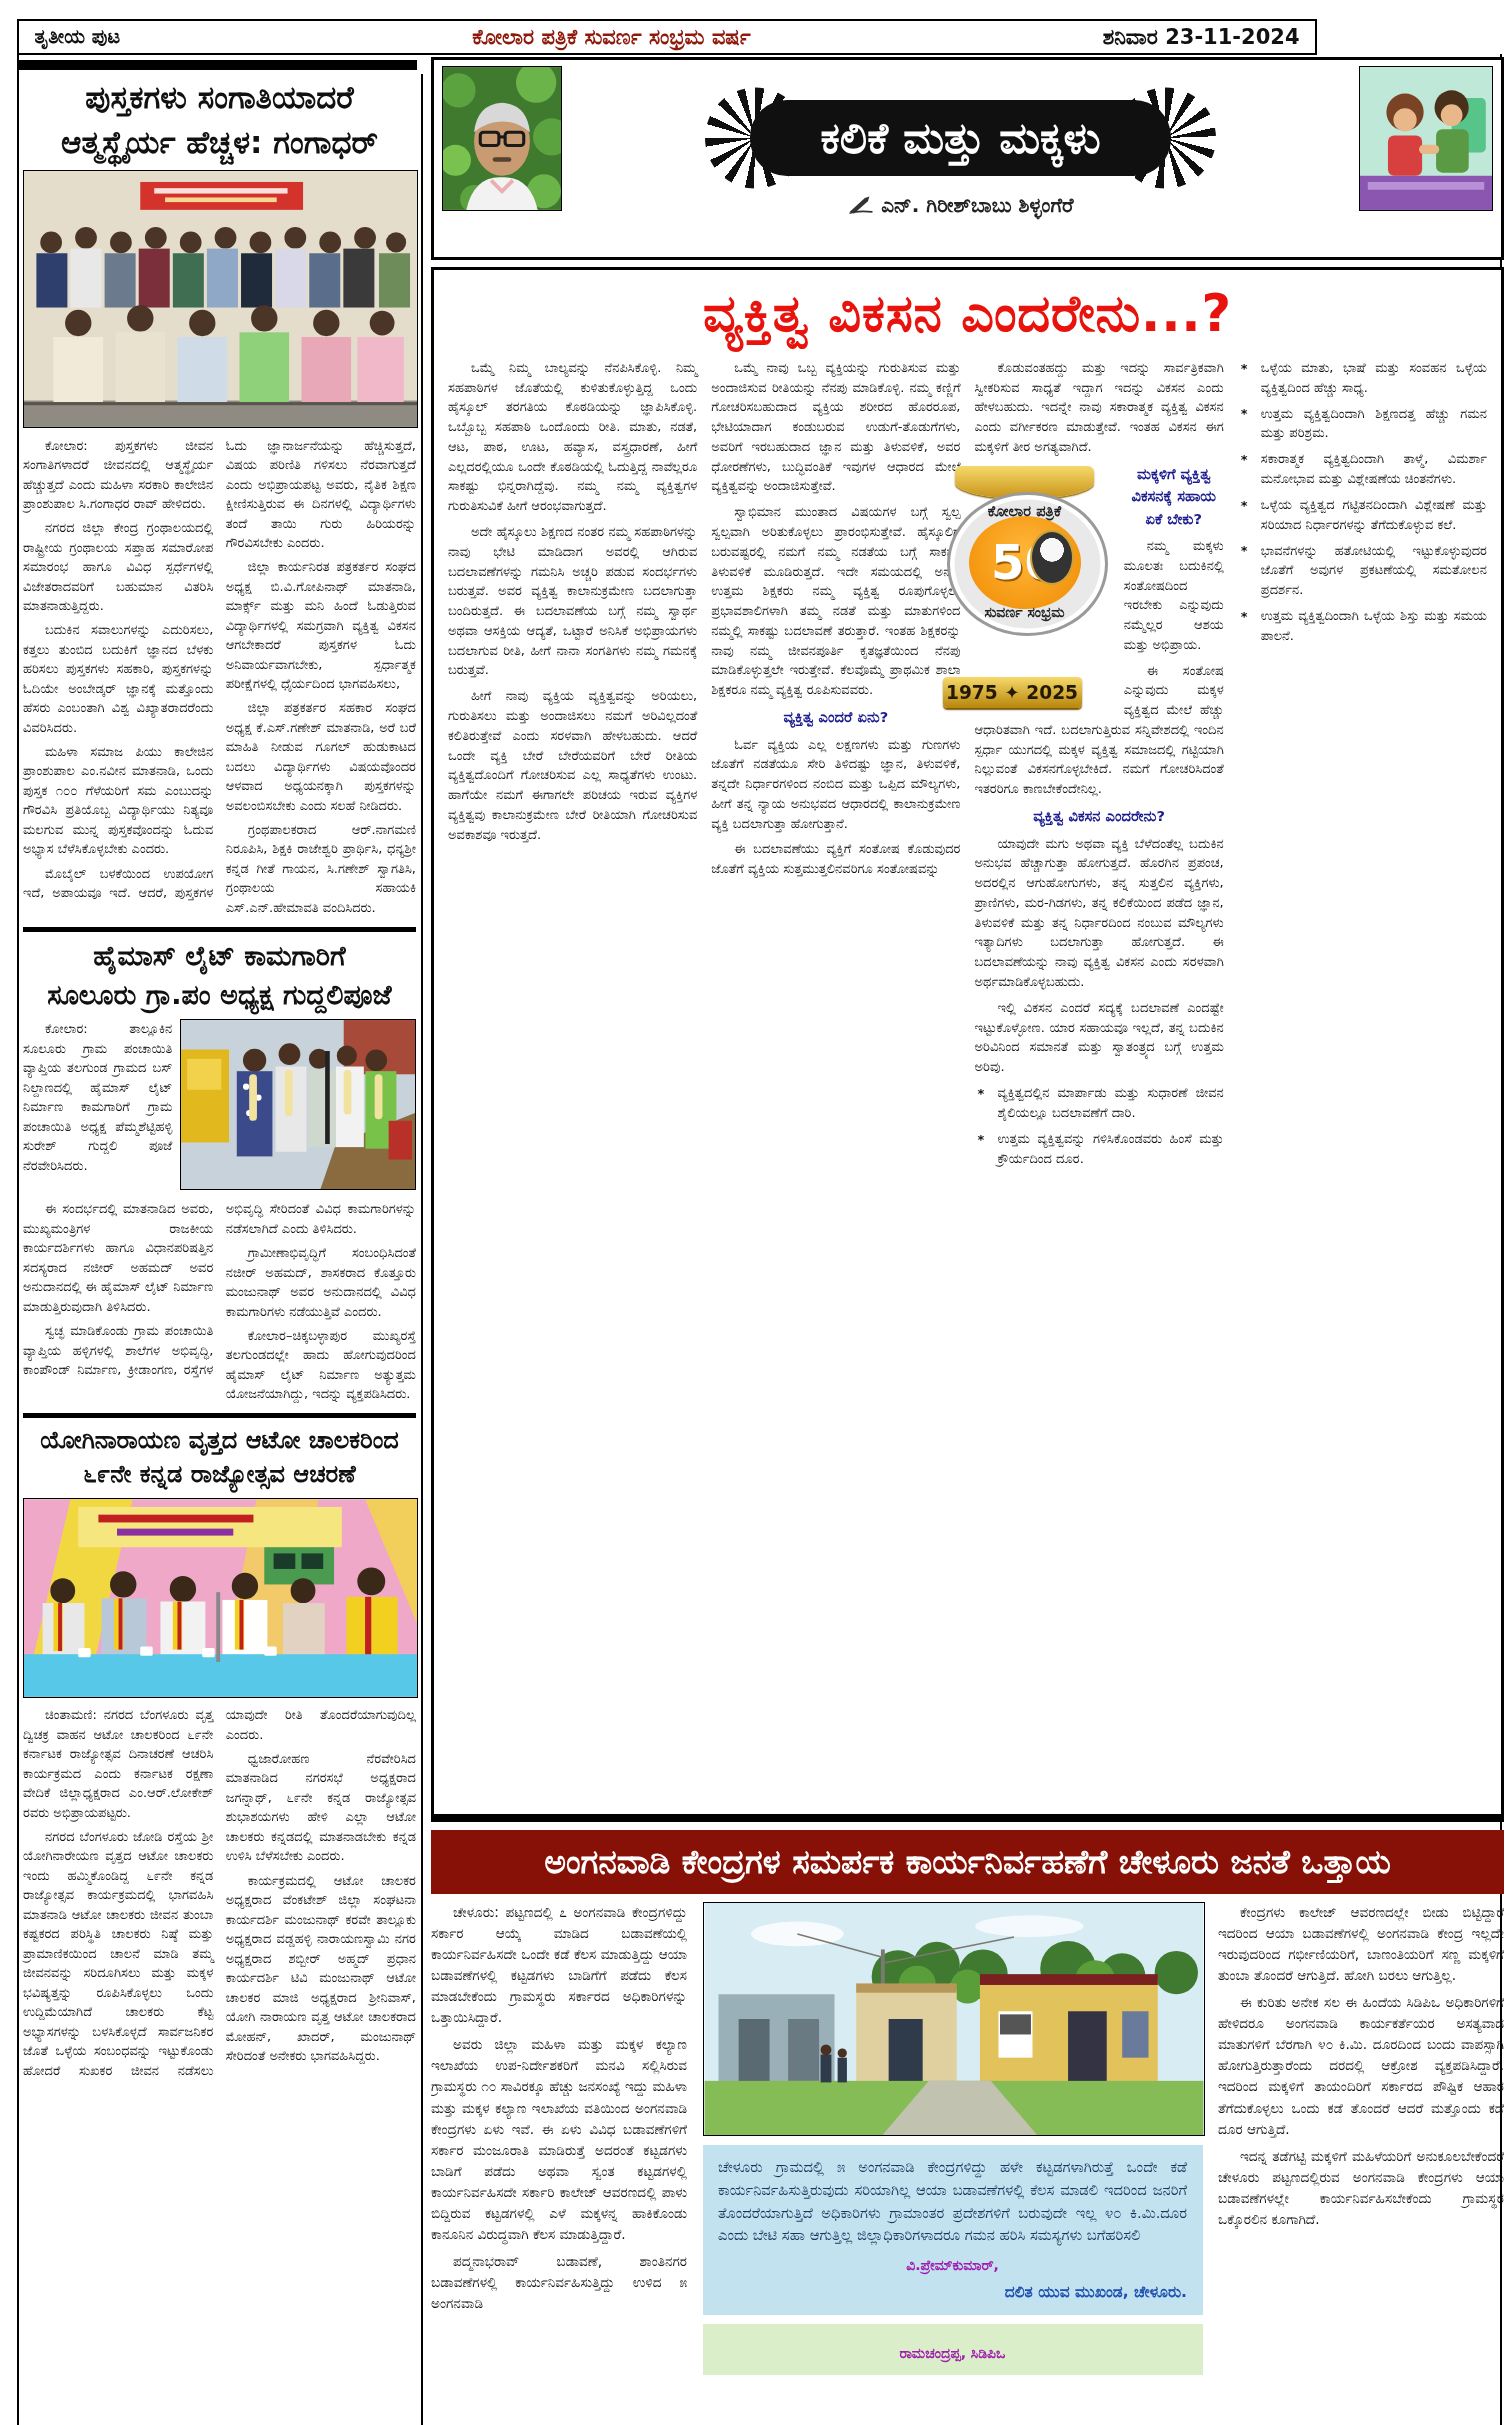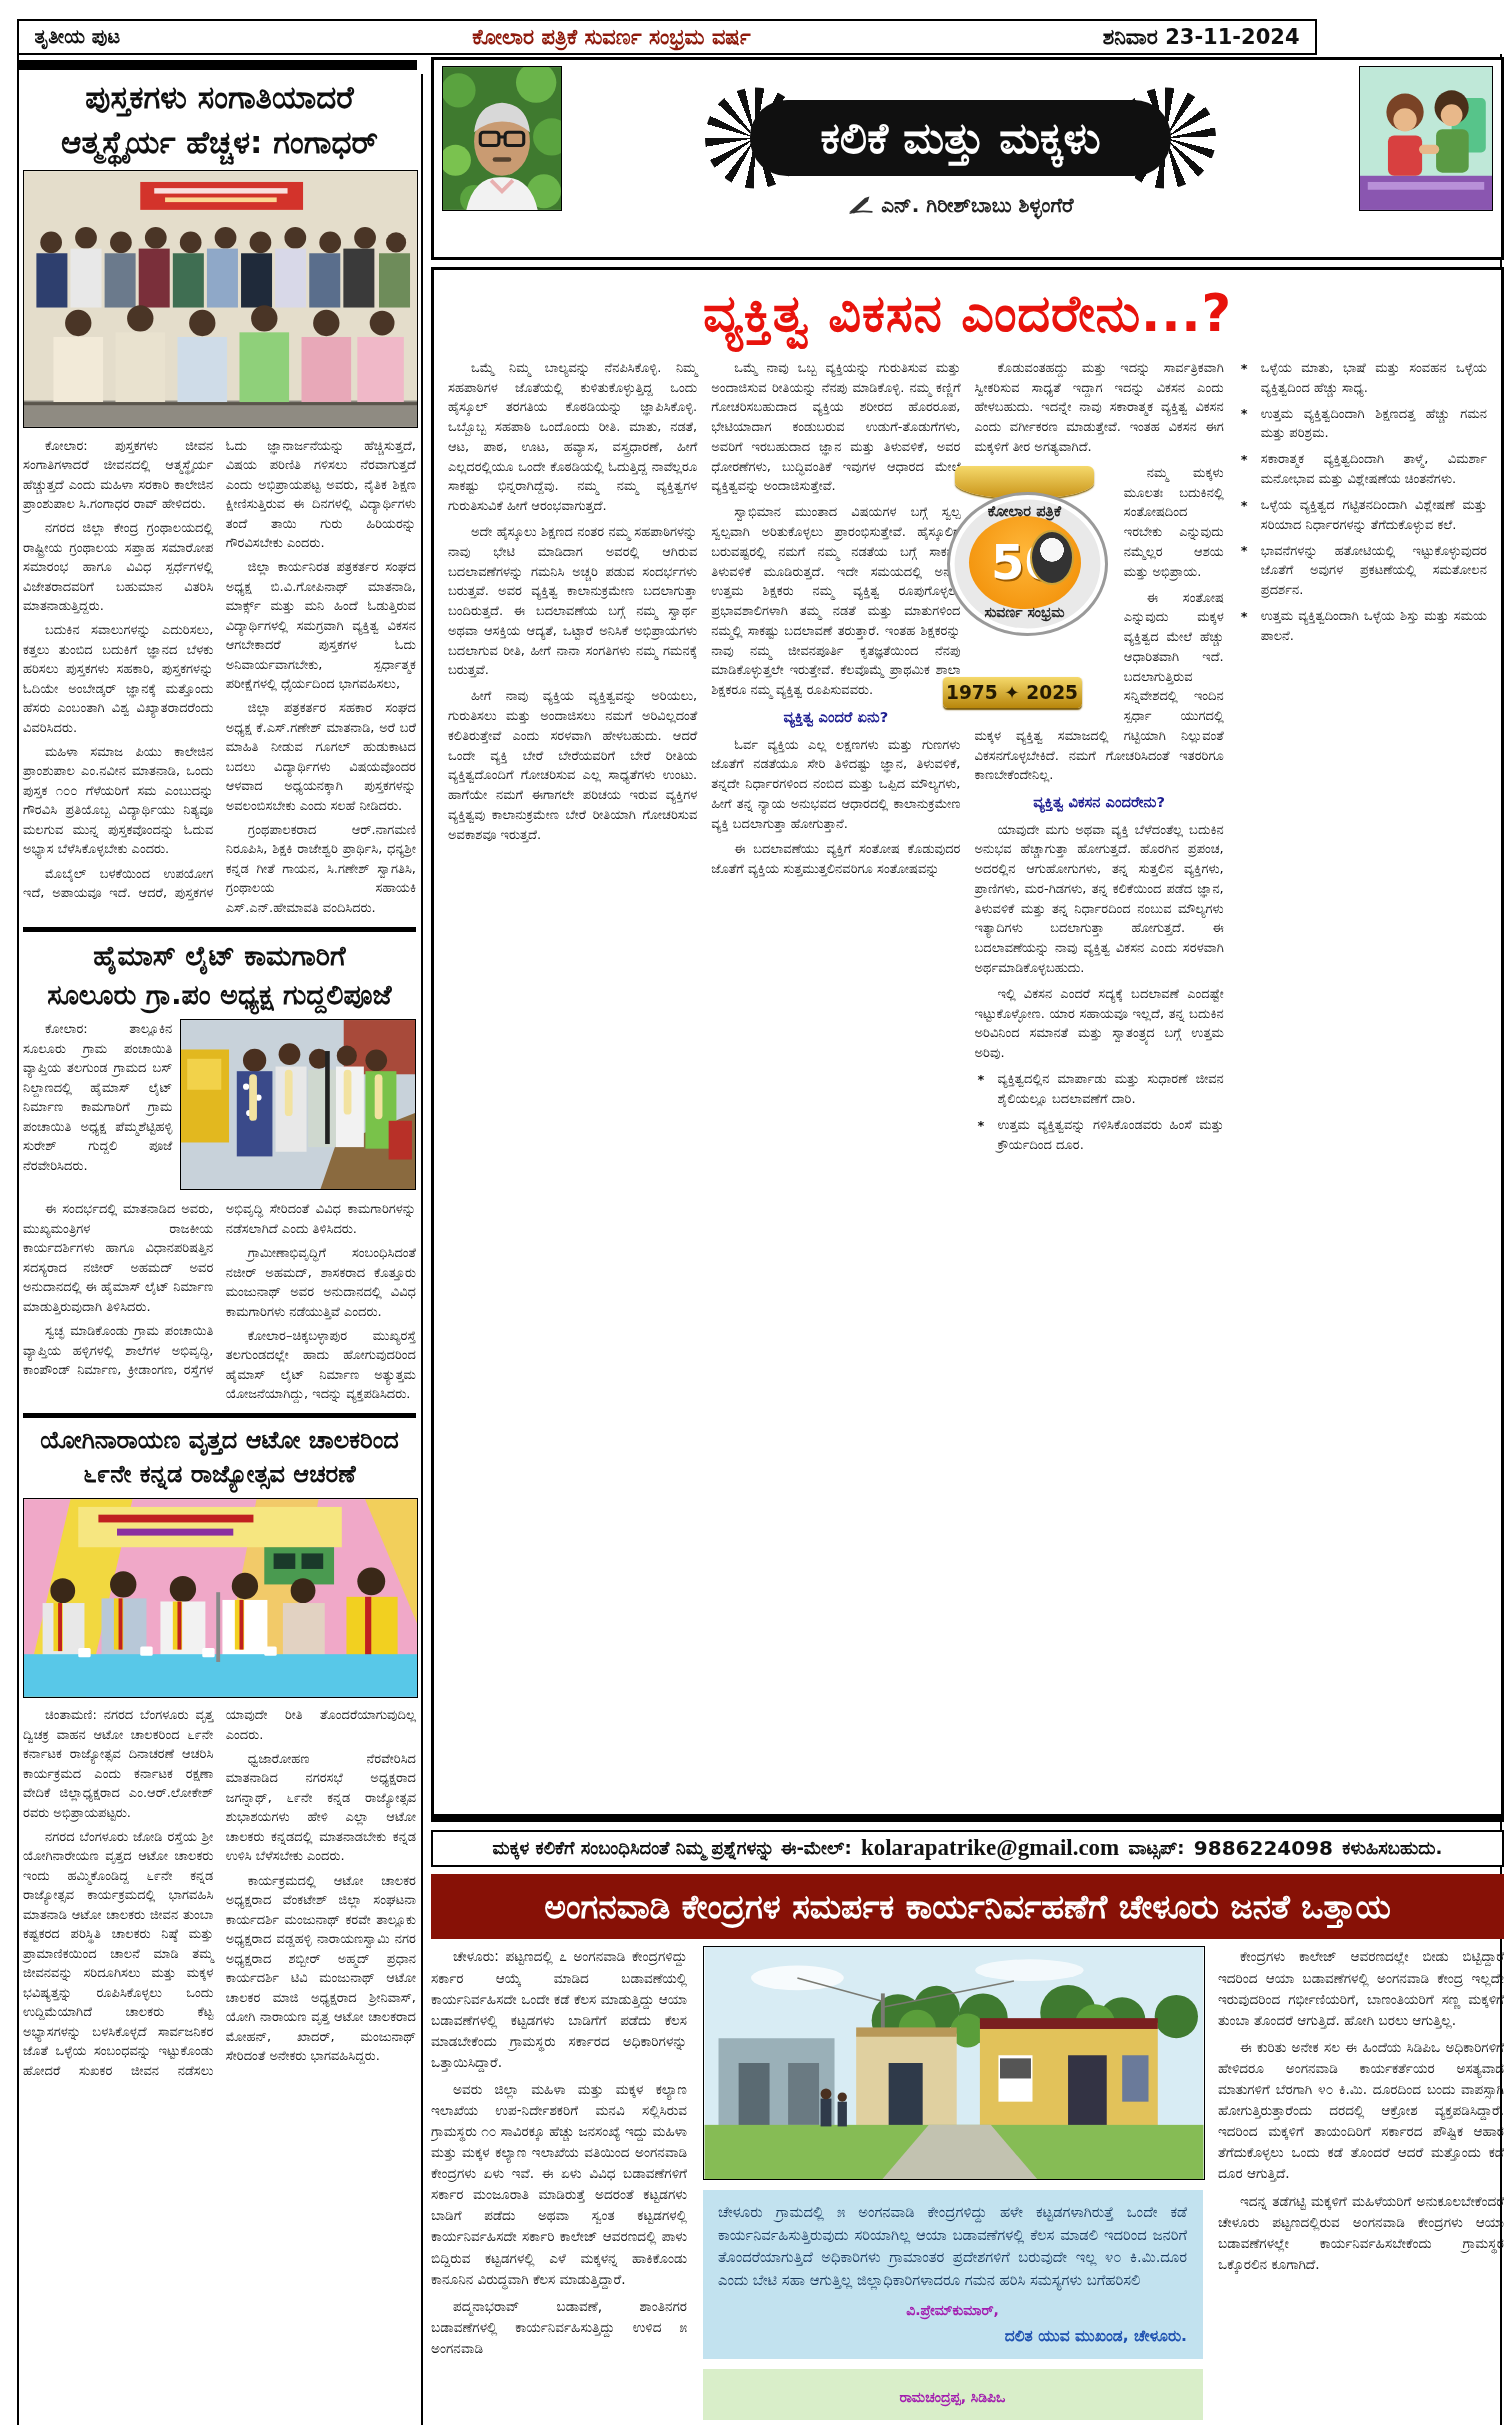--- a/index.html
+++ b/index.html
@@ -341,20 +341,21 @@
             <div class="l-ribtop"></div>
             <div class="l-ring"></div>
             <div class="l-arct">ಕೋಲಾರ ಪತ್ರಿಕೆ</div>
             <div class="l-inner"></div>
             <div class="l-num">50</div>
             <div class="l-port"></div>
             <div class="l-arcb">ಸುವರ್ಣ ಸಂಭ್ರಮ</div>
             <div class="l-years">1975 ✦ 2025</div>
           </div>
           <div>
+              <div class="blk h-blue">ಮಕ್ಕಳಿಗೆ ವ್ಯಕ್ತಿತ್ವ ವಿಕಸನಕ್ಕೆ ಸಹಾಯ ಏಕೆ ಬೇಕು?</div>
               <div class="blk p">ನಮ್ಮ ಮಕ್ಕಳು ಮೂಲತಃ ಬದುಕಿನಲ್ಲಿ ಸಂತೋಷದಿಂದ ಇರಬೇಕು ಎನ್ನುವುದು ನಮ್ಮೆಲ್ಲರ ಆಶಯ ಮತ್ತು ಅಭಿಪ್ರಾಯ.</div>
               <div class="blk p">ಈ ಸಂತೋಷ ಎನ್ನುವುದು ಮಕ್ಕಳ ವ್ಯಕ್ತಿತ್ವದ ಮೇಲೆ ಹೆಚ್ಚು ಆಧಾರಿತವಾಗಿ ಇದೆ. ಬದಲಾಗುತ್ತಿರುವ ಸನ್ನಿವೇಶದಲ್ಲಿ ಇಂದಿನ ಸ್ಪರ್ಧಾ ಯುಗದಲ್ಲಿ ಮಕ್ಕಳ ವ್ಯಕ್ತಿತ್ವ ಸಮಾಜದಲ್ಲಿ ಗಟ್ಟಿಯಾಗಿ ನಿಲ್ಲುವಂತೆ ವಿಕಸನಗೊಳ್ಳಬೇಕಿದೆ. ನಮಗೆ ಗೋಚರಿಸಿದಂತೆ ಇತರರಿಗೂ ಕಾಣಬೇಕೆಂದೇನಿಲ್ಲ.</div>
               <div class="blk h-blue">ವ್ಯಕ್ತಿತ್ವ ವಿಕಸನ ಎಂದರೇನು?</div>
               <div class="blk p">ಯಾವುದೇ ಮಗು ಅಥವಾ ವ್ಯಕ್ತಿ ಬೆಳೆದಂತೆಲ್ಲ ಬದುಕಿನ ಅನುಭವ ಹೆಚ್ಚಾಗುತ್ತಾ ಹೋಗುತ್ತದೆ. ಹೊರಗಿನ ಪ್ರಪಂಚ, ಅದರಲ್ಲಿನ ಆಗುಹೋಗುಗಳು, ತನ್ನ ಸುತ್ತಲಿನ ವ್ಯಕ್ತಿಗಳು, ಪ್ರಾಣಿಗಳು, ಮರ-ಗಿಡಗಳು, ತನ್ನ ಕಲಿಕೆಯಿಂದ ಪಡೆದ ಜ್ಞಾನ, ತಿಳುವಳಿಕೆ ಮತ್ತು ತನ್ನ ನಿರ್ಧಾರದಿಂದ ನಂಬುವ ಮೌಲ್ಯಗಳು ಇತ್ಯಾದಿಗಳು ಬದಲಾಗುತ್ತಾ ಹೋಗುತ್ತದೆ. ಈ ಬದಲಾವಣೆಯನ್ನು ನಾವು ವ್ಯಕ್ತಿತ್ವ ವಿಕಸನ ಎಂದು ಸರಳವಾಗಿ ಅರ್ಥಮಾಡಿಕೊಳ್ಳಬಹುದು.</div>
               <div class="blk p">ಇಲ್ಲಿ ವಿಕಸನ ಎಂದರೆ ಸದ್ಯಕ್ಕೆ ಬದಲಾವಣೆ ಎಂದಷ್ಟೇ ಇಟ್ಟುಕೊಳ್ಳೋಣ. ಯಾರ ಸಹಾಯವೂ ಇಲ್ಲದೆ, ತನ್ನ ಬದುಕಿನ ಅರಿವಿನಿಂದ ಸಮಾನತೆ ಮತ್ತು ಸ್ವಾತಂತ್ರ್ಯದ ಬಗ್ಗೆ ಉತ್ತಮ ಅರಿವು.</div>
               <div class="blk bullet">ವ್ಯಕ್ತಿತ್ವದಲ್ಲಿನ ಮಾರ್ಪಾಡು ಮತ್ತು ಸುಧಾರಣೆ ಜೀವನ ಶೈಲಿಯಲ್ಲೂ ಬದಲಾವಣೆಗೆ ದಾರಿ.</div>
               <div class="blk bullet">ಉತ್ತಮ ವ್ಯಕ್ತಿತ್ವವನ್ನು ಗಳಿಸಿಕೊಂಡವರು ಹಿಂಸೆ ಮತ್ತು ಕ್ರೌರ್ಯದಿಂದ ದೂರ.</div>
             </div>
         </div>
         <div class="mcol">
@@ -362,27 +363,20 @@
             <div class="blk bullet">ಉತ್ತಮ ವ್ಯಕ್ತಿತ್ವದಿಂದಾಗಿ ಶಿಕ್ಷಣದತ್ತ ಹೆಚ್ಚು ಗಮನ ಮತ್ತು ಪರಿಶ್ರಮ.</div>
             <div class="blk bullet">ಸಕಾರಾತ್ಮಕ ವ್ಯಕ್ತಿತ್ವದಿಂದಾಗಿ ತಾಳ್ಮೆ, ವಿಮರ್ಶಾ ಮನೋಭಾವ ಮತ್ತು ವಿಶ್ಲೇಷಣೆಯ ಚಿಂತನೆಗಳು.</div>
             <div class="blk bullet">ಒಳ್ಳೆಯ ವ್ಯಕ್ತಿತ್ವದ ಗಟ್ಟಿತನದಿಂದಾಗಿ ವಿಶ್ಲೇಷಣೆ ಮತ್ತು ಸರಿಯಾದ ನಿರ್ಧಾರಗಳನ್ನು ತೆಗೆದುಕೊಳ್ಳುವ ಕಲೆ.</div>
             <div class="blk bullet">ಭಾವನೆಗಳನ್ನು ಹತೋಟಿಯಲ್ಲಿ ಇಟ್ಟುಕೊಳ್ಳುವುದರ ಜೊತೆಗೆ ಅವುಗಳ ಪ್ರಕಟಣೆಯಲ್ಲಿ ಸಮತೋಲನ ಪ್ರದರ್ಶನ.</div>
             <div class="blk bullet">ಉತ್ತಮ ವ್ಯಕ್ತಿತ್ವದಿಂದಾಗಿ ಒಳ್ಳೆಯ ಶಿಸ್ತು ಮತ್ತು ಸಮಯ ಪಾಲನೆ.</div>
           </div>
       </div>
       <div class="mrule"></div>
     </div>
 
-    <div class="emailbar">
-      <span>ಮಕ್ಕಳ ಕಲಿಕೆಗೆ ಸಂಬಂಧಿಸಿದಂತೆ ನಿಮ್ಮ ಪ್ರಶ್ನೆಗಳನ್ನು ಈ-ಮೇಲ್:</span>
-      <span class="em">kolarapatrike@gmail.com</span>
-      <span>ವಾಟ್ಸಪ್:</span>
-      <span class="ph">9886224098</span>
-      <span>ಕಳುಹಿಸಬಹುದು.</span>
-    </div>
 
     <div class="maroon">ಅಂಗನವಾಡಿ ಕೇಂದ್ರಗಳ ಸಮರ್ಪಕ ಕಾರ್ಯನಿರ್ವಹಣೆಗೆ ಚೇಳೂರು ಜನತೆ ಒತ್ತಾಯ</div>
 
     <div class="botrow">
       <div class="botcol bc-l">
           <p>ಚೇಳೂರು: ಪಟ್ಟಣದಲ್ಲಿ ೭ ಅಂಗನವಾಡಿ ಕೇಂದ್ರಗಳಿದ್ದು ಸರ್ಕಾರ ಆಯ್ಕೆ ಮಾಡಿದ ಬಡಾವಣೆಯಲ್ಲಿ ಕಾರ್ಯನಿರ್ವಹಿಸದೇ ಒಂದೇ ಕಡೆ ಕೆಲಸ ಮಾಡುತ್ತಿದ್ದು ಆಯಾ ಬಡಾವಣೆಗಳಲ್ಲಿ ಕಟ್ಟಡಗಳು ಬಾಡಿಗೆಗೆ ಪಡೆದು ಕೆಲಸ ಮಾಡಬೇಕೆಂದು ಗ್ರಾಮಸ್ಥರು ಸರ್ಕಾರದ ಅಧಿಕಾರಿಗಳನ್ನು ಒತ್ತಾಯಿಸಿದ್ದಾರೆ.</p>
           <p>ಅವರು ಜಿಲ್ಲಾ ಮಹಿಳಾ ಮತ್ತು ಮಕ್ಕಳ ಕಲ್ಯಾಣ ಇಲಾಖೆಯ ಉಪ-ನಿರ್ದೇಶಕರಿಗೆ ಮನವಿ ಸಲ್ಲಿಸಿರುವ ಗ್ರಾಮಸ್ಥರು ೧೦ ಸಾವಿರಕ್ಕೂ ಹೆಚ್ಚು ಜನಸಂಖ್ಯೆ ಇದ್ದು ಮಹಿಳಾ ಮತ್ತು ಮಕ್ಕಳ ಕಲ್ಯಾಣ ಇಲಾಖೆಯ ವತಿಯಿಂದ ಅಂಗನವಾಡಿ ಕೇಂದ್ರಗಳು ಏಳು ಇವೆ. ಈ ಏಳು ವಿವಿಧ ಬಡಾವಣೆಗಳಿಗೆ ಸರ್ಕಾರ ಮಂಜೂರಾತಿ ಮಾಡಿರುತ್ತೆ ಅದರಂತೆ ಕಟ್ಟಡಗಳು ಬಾಡಿಗೆ ಪಡೆದು ಅಥವಾ ಸ್ವಂತ ಕಟ್ಟಡಗಳಲ್ಲಿ ಕಾರ್ಯನಿರ್ವಹಿಸದೇ ಸರ್ಕಾರಿ ಕಾಲೇಜ್ ಆವರಣದಲ್ಲಿ ಪಾಳು ಬಿದ್ದಿರುವ ಕಟ್ಟಡಗಳಲ್ಲಿ ಎಳೆ ಮಕ್ಕಳನ್ನ ಹಾಕಿಕೊಂಡು ಕಾನೂನಿನ ವಿರುದ್ಧವಾಗಿ ಕೆಲಸ ಮಾಡುತ್ತಿದ್ದಾರೆ.</p>
           <p>ಪದ್ಮನಾಭರಾವ್ ಬಡಾವಣೆ, ಶಾಂತಿನಗರ ಬಡಾವಣೆಗಳಲ್ಲಿ ಕಾರ್ಯನಿರ್ವಹಿಸುತ್ತಿದ್ದು ಉಳಿದ ೫ ಅಂಗನವಾಡಿ</p>
         </div>
 

